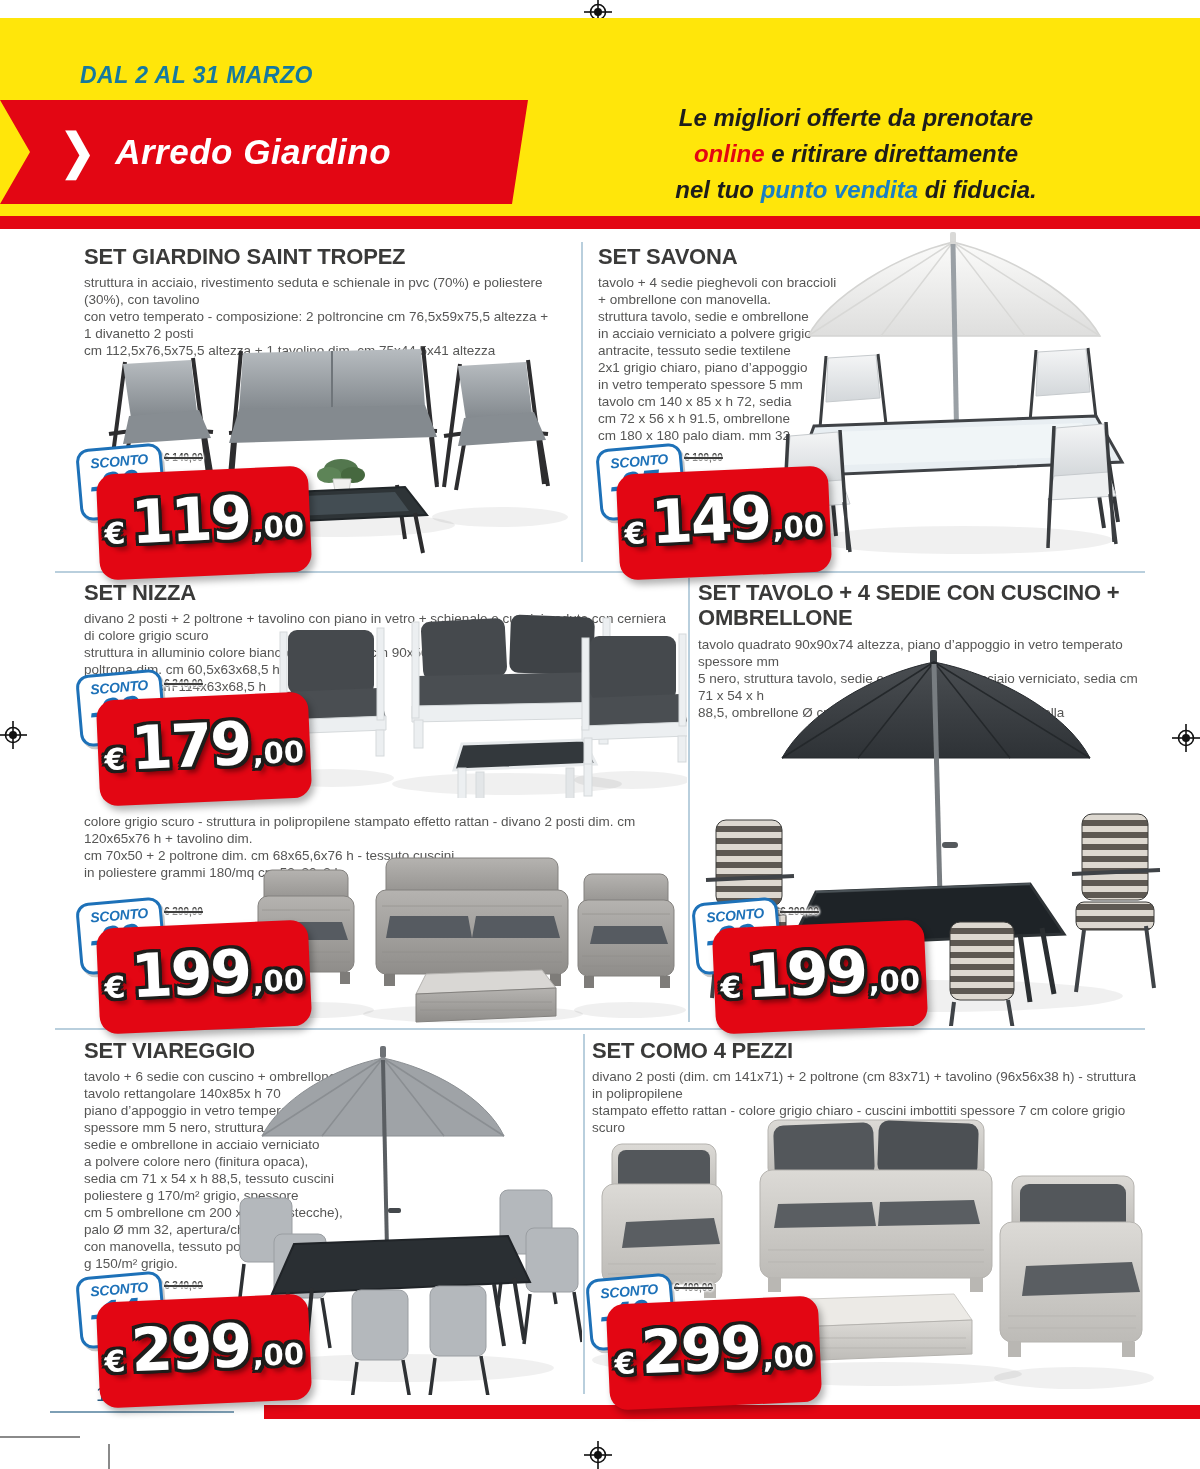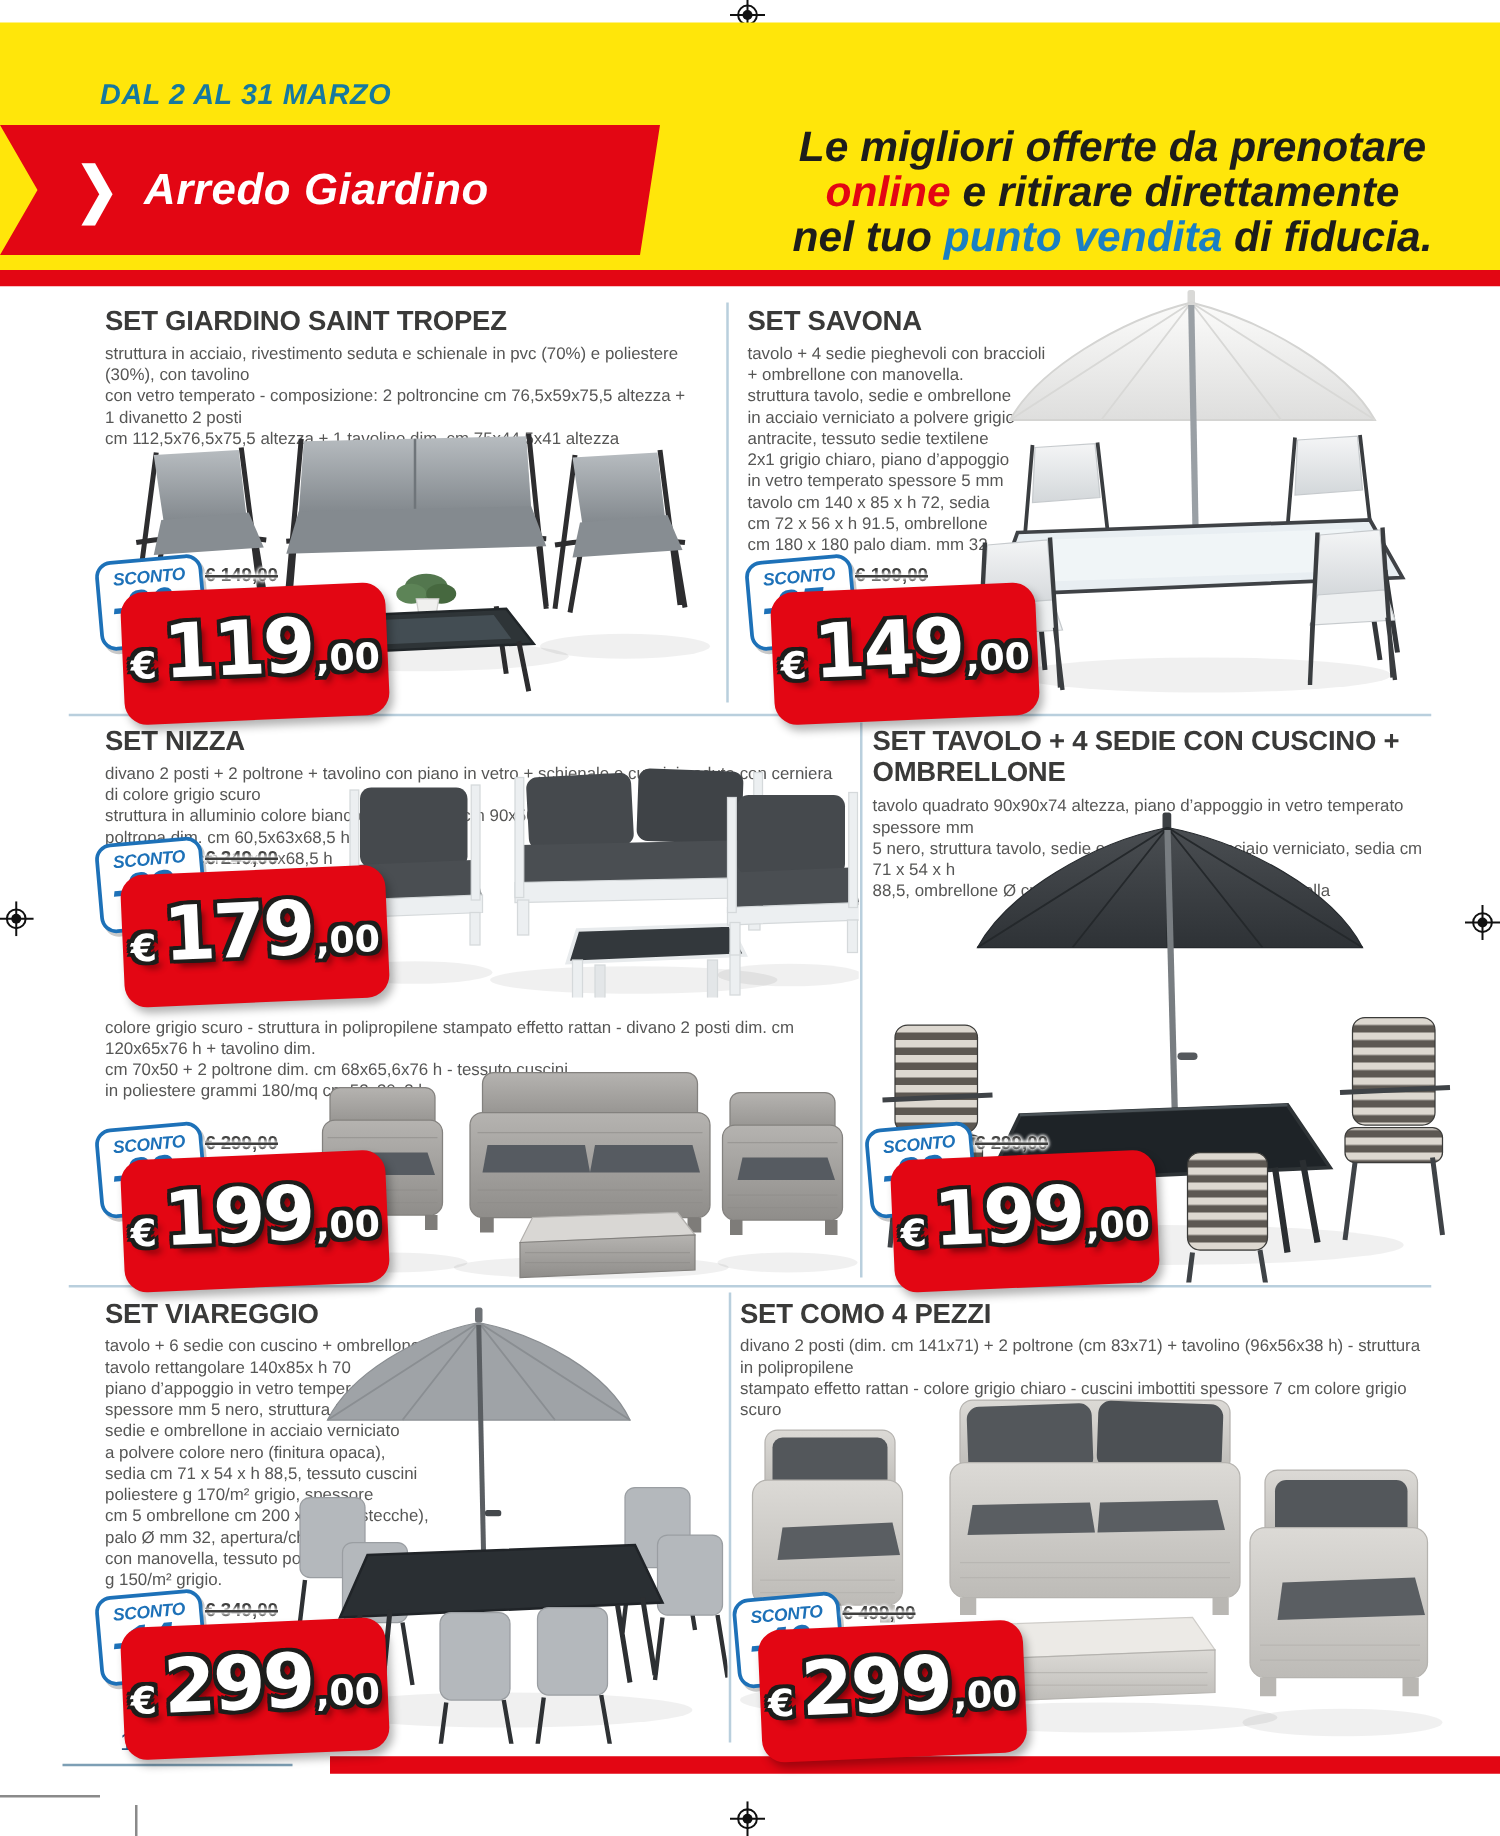--- a/index.html
+++ b/index.html
@@ -13,41 +13,41 @@
   .red-strip   { position:absolute; left:0; top:216px; width:1200px; height:13px; background:#e30613; }
   .date-range  { position:absolute; left:80px; top:62px; font-style:italic; font-weight:800;
                  font-size:23px; color:#16799f; letter-spacing:0.5px; }
   .banner { position:absolute; left:0; top:100px; width:528px; height:104px; background:#e30613;
             clip-path:polygon(0 0, 100% 0, calc(100% - 16px) 100%, 0 100%, 30px 50%);
             display:flex; align-items:center; }
   .banner-chevron { margin-left:60px; color:#ffffff; font-size:42px; font-weight:800; line-height:1;
                     transform:scaleY(1.15); }
   .banner-title { margin-left:20px; color:#ffffff; font-style:italic; font-weight:800; font-size:35px;
                   letter-spacing:0.5px; }
-  .tagline { position:absolute; left:610px; top:100px; width:560px; text-align:center;
-             font-style:italic; font-weight:800; font-size:34px; line-height:36px; color:#1d1d1b; }
+  .tagline { position:absolute; left:576px; top:100px; width:560px; text-align:center;
+             font-style:italic; font-weight:800; font-size:24px; line-height:36px; color:#1d1d1b; }
   .hl-red  { color:#e30613; }
   .hl-blue { color:#1a7fc4; }
   
   .divider { position:absolute; background:#b9cfdd; }
   
   .p-title { font-weight:800; font-size:22px; line-height:1.15; color:#3a3a39; letter-spacing:-0.2px; }
   .p-desc  { margin-top:5px; font-size:13.5px; line-height:17px; color:#565655; white-space:pre-line; }
   .card { position:absolute; }
   
   .price-block { position:absolute; width:320px; height:120px; z-index:5; }
   .sconto-badge { position:absolute; left:0; top:2px; width:80px; height:66px; background:#ffffff;
                   border:3px solid #1d71b8; border-radius:13px; transform:rotate(-5deg);
                   box-shadow:2px 3px 0 rgba(40,40,40,0.25); text-align:center; }
   .sconto-word  { display:block; margin-top:4px; font-style:italic; font-weight:900; font-size:14px;
                   color:#1d71b8; letter-spacing:-0.3px; }
   .sconto-value { display:block; font-style:italic; font-weight:900; font-size:36px; line-height:0.85;
                   color:#1d71b8; letter-spacing:-1px; }
   .sconto-pct   { font-size:17px; font-weight:900; }
-  .old-price { position:absolute; left:86px; top:8px; font-weight:700; font-size:15px; color:#3f3f3e;
+  .old-price { position:absolute; left:86px; top:8px; font-weight:700; font-size:10px; color:#3f3f3e;
                text-shadow:0 0 3px #fff, 0 0 3px #fff, 0 0 3px #fff; }
   .old-price .strike { text-decoration:line-through; text-decoration-thickness:2px; }
   .price-box { position:absolute; left:20px; top:26px; width:212px; height:92px; background:#e30613;
                border-radius:18px; transform:rotate(-2.5deg);
                box-shadow:3px 5px 7px rgba(0,0,0,0.3);
                display:flex; align-items:baseline; justify-content:center; padding-top:14px; }
   .p-cur, .p-int, .p-cents {
       font-family:"DejaVu Sans", sans-serif; font-weight:800; color:#ffffff;
       text-shadow:-3px -3px 0 #1d1d1b, 3px -3px 0 #1d1d1b, -3px 3px 0 #1d1d1b, 3px 3px 0 #1d1d1b,
                   -3px 0 0 #1d1d1b, 3px 0 0 #1d1d1b, 0 -3px 0 #1d1d1b, 0 3px 0 #1d1d1b,

